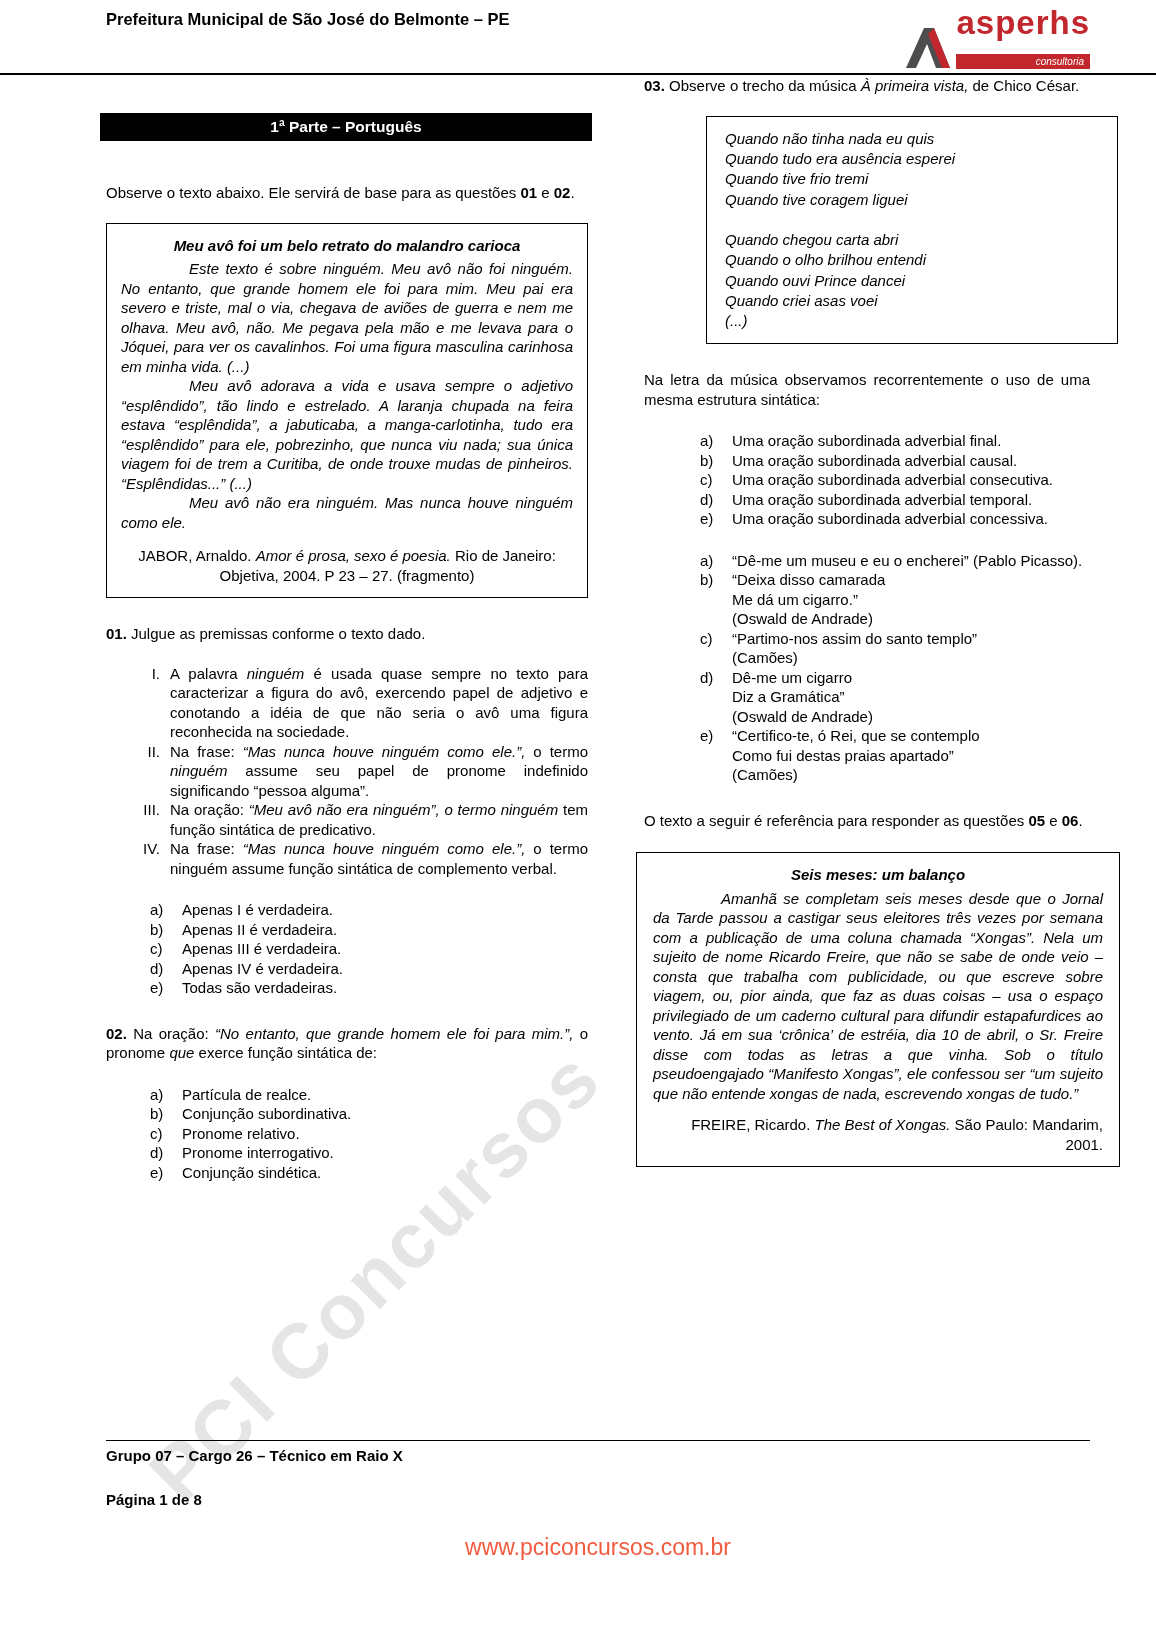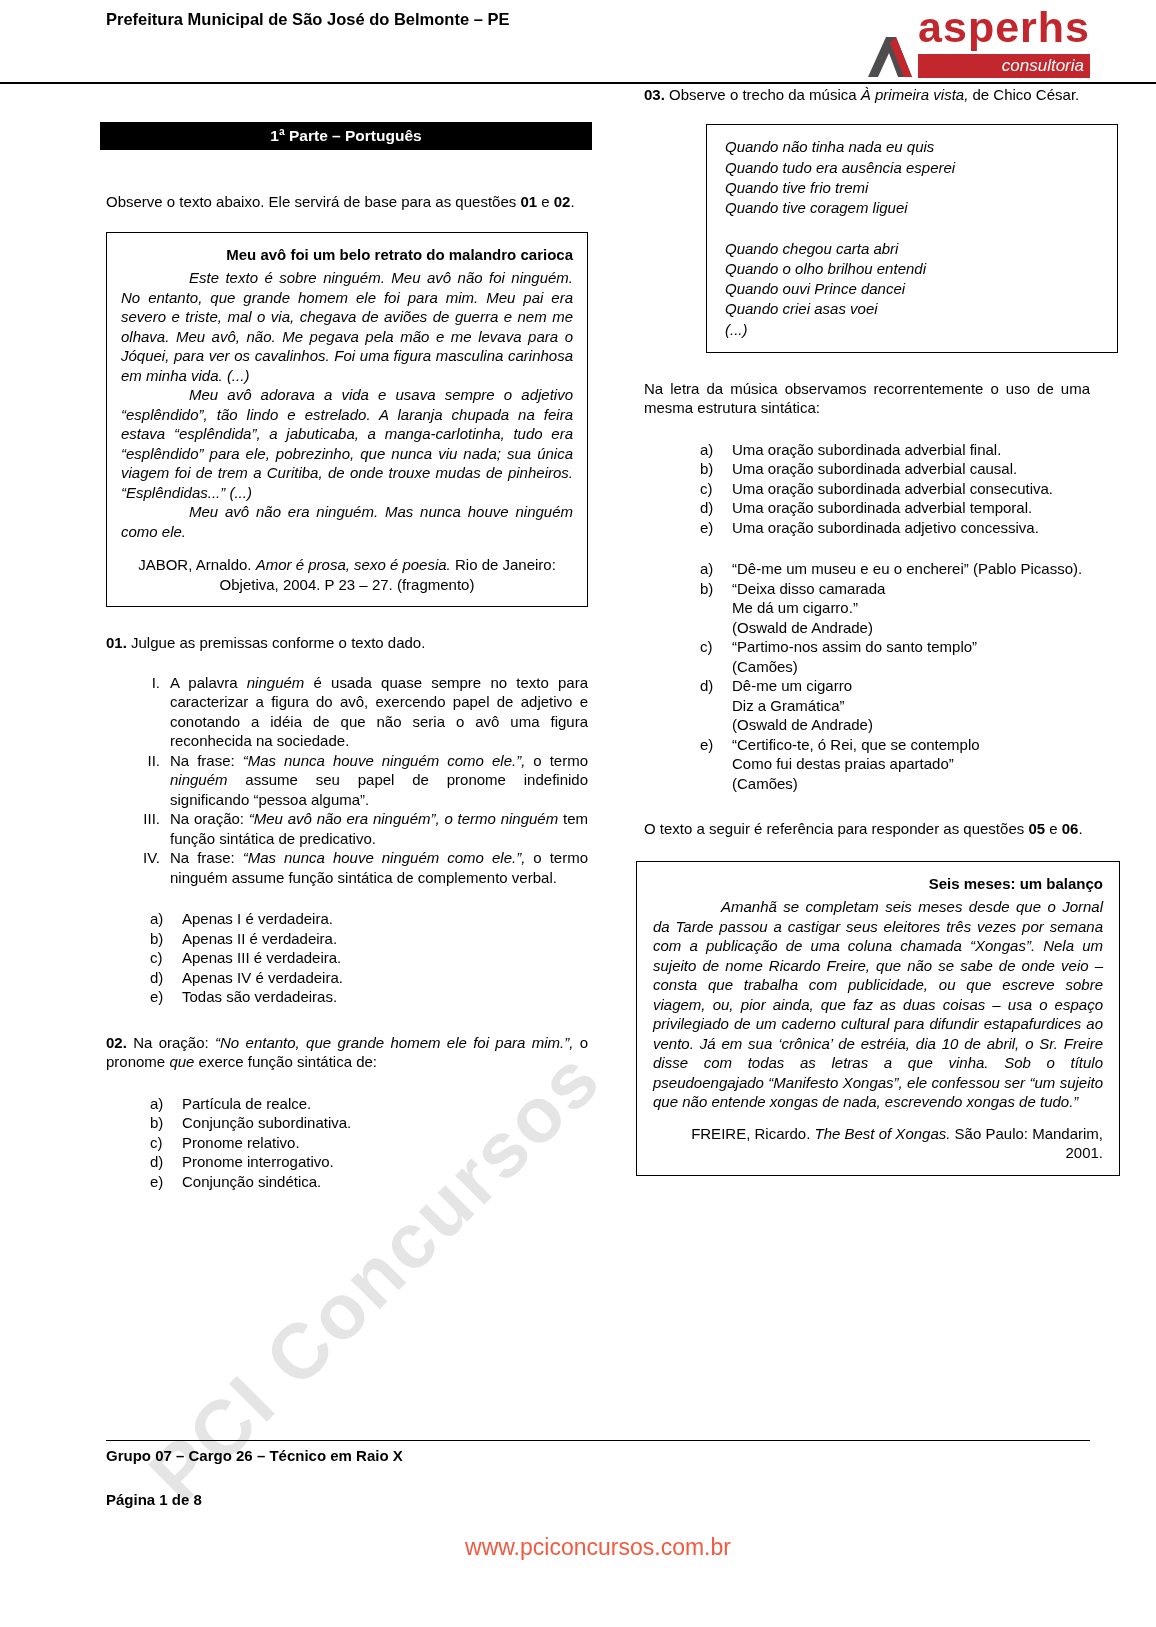--- a/index.html
+++ b/index.html
@@ -23,36 +23,36 @@
 
   .header {
     position:relative; z-index:1;
     display:flex; justify-content:space-between; align-items:flex-start;
     padding:9px 66px 0 106px;
     border-bottom:2px solid #000;
   }
   .header-text { font-weight:700; font-size:16.5px; line-height:1.3; padding-bottom:4px; }
   .logo { display:flex; align-items:flex-end; gap:5px; margin-top:-2px; padding-bottom:4px; }
   .logo-right { display:flex; flex-direction:column; }
-  .logo-word { color:#c1272d; font-weight:700; font-size:43px; line-height:0.95; letter-spacing:1px; }
-  .logo-bar { background:#c1272d; color:#fff; font-size:17px; font-style:italic; text-align:right; padding:1px 6px; margin-top:6px; }
+  .logo-word { color:#c1272d; font-weight:700; font-size:33px; line-height:0.95; letter-spacing:1px; }
+  .logo-bar { background:#c1272d; color:#fff; font-size:10px; font-style:italic; text-align:right; padding:1px 6px; margin-top:16px; }
 
   .main { position:relative; z-index:1; display:flex; padding:0 66px 0 106px; }
   .col-left { flex:0 0 482px; }
   .col-right { flex:1; margin-left:56px; }
 
   .banner {
     margin:38px -4px 0 -6px;
     background:#000; color:#fff; font-weight:700; font-size:15.5px;
     text-align:center; padding:4px 0;
   }
   .intro { margin-top:42px; text-align:justify; }
 
   .textbox { border:1px solid #000; margin-top:20px; padding:12px 14px; }
-  .textbox-title { font-weight:700; text-align:right; margin-bottom:4px; }
+  .textbox-title { font-weight:700; font-style:italic; text-align:center; margin-bottom:4px; }
   .boxp { font-style:italic; text-align:justify; text-indent:68px; }
   .textbox-source { margin-top:14px; text-align:center; }
   .box2 { margin-left:-8px; margin-right:-30px; margin-top:22px; padding:12px 16px; }
   .box2 .textbox-source { text-align:right; margin-top:12px; }
 
   .q-header { margin-top:26px; text-align:justify; }
   .q-header.first { margin-top:1px; }
   .q-text { margin-top:26px; text-align:justify; }
 
   .items { margin-top:20px; }
@@ -249,21 +249,21 @@
             <div class="option-text">Uma oração subordinada adverbial consecutiva.</div>
           </div>
 
           <div class="option">
             <span class="option-letter">d)</span>
             <div class="option-text">Uma oração subordinada adverbial temporal.</div>
           </div>
 
           <div class="option">
             <span class="option-letter">e)</span>
-            <div class="option-text">Uma oração subordinada adjetivo concessiva.</div>
+            <div class="option-text">Uma oração subordinada adverbial concessiva.</div>
           </div>
         </div>
 
 
       <div class="options options-right">
 
           <div class="option">
             <span class="option-letter">a)</span>
             <div class="option-text">
               <div>“Dê-me um museu e eu o encherei” (Pablo Picasso).</div>

